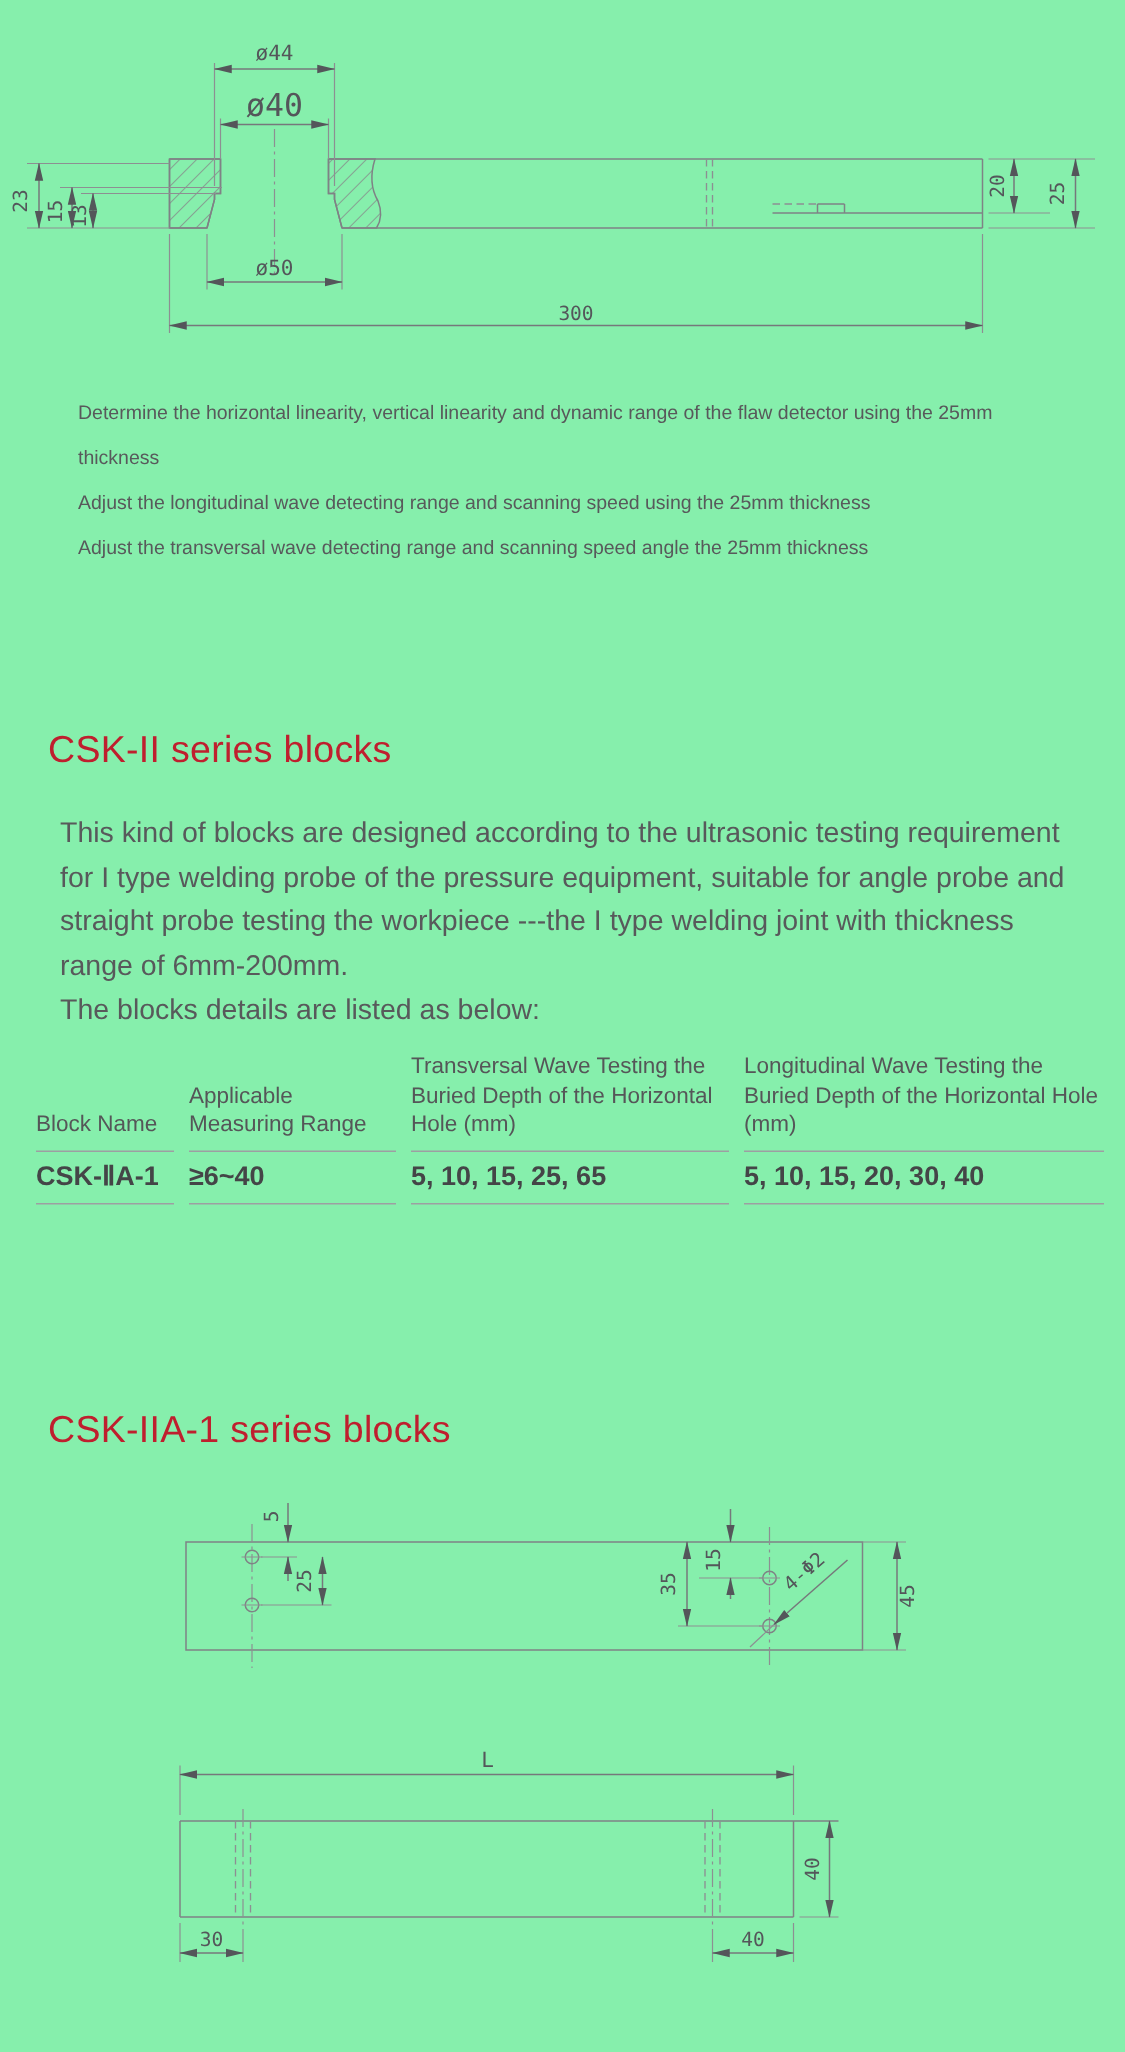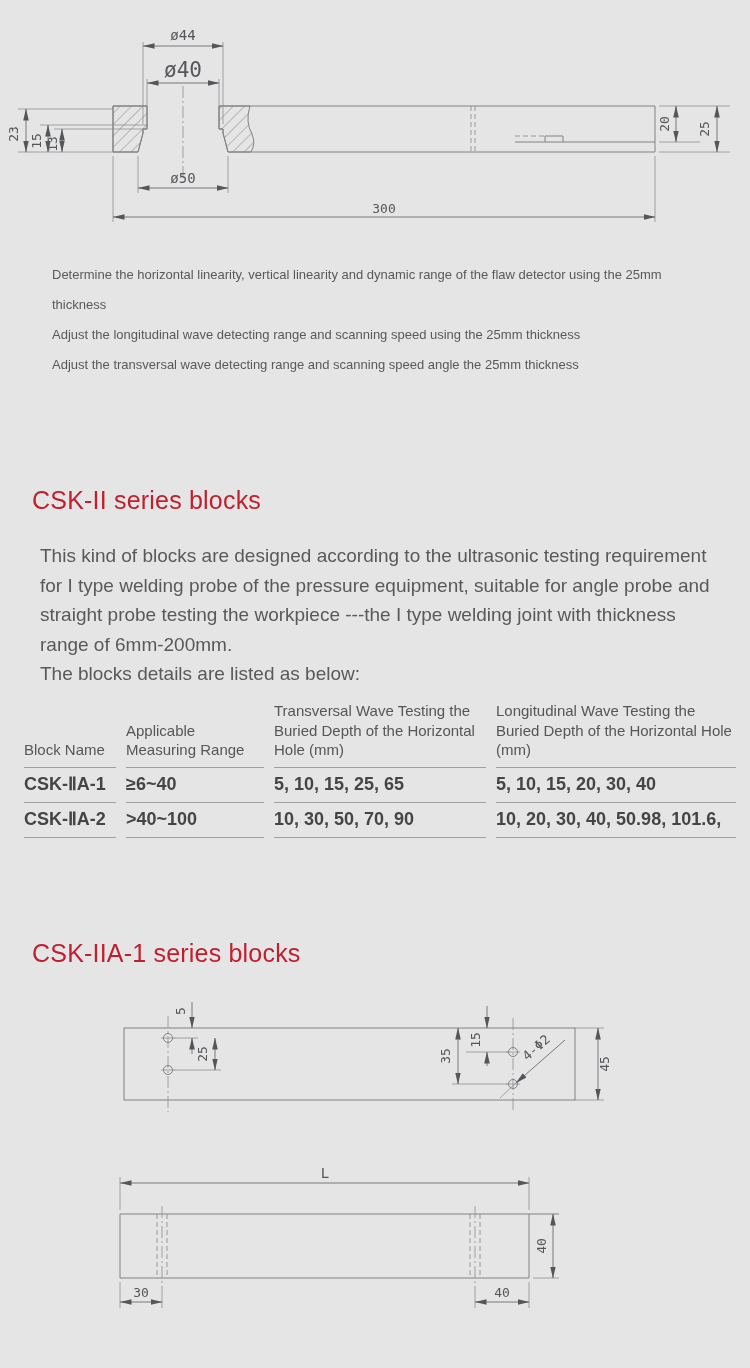--- a/index.html
+++ b/index.html
@@ -1,17 +1,17 @@
 <!DOCTYPE html>
 <html><head>
 <meta charset="utf-8">
 <style>
   html,body { margin:0; padding:0; background:#ffffff; }
   body { width:750px; height:1368px; font-family:"Liberation Sans", sans-serif; }
-  .page { position:relative; width:750px; height:1368px; overflow:hidden; background:#e5e5e5; }
+  .page { position:relative; width:750px; height:1368px; overflow:hidden; background:#86efac; }
 
   .abs { position:absolute; }
 
   
   .intro { top:260px; left:52px; width:662px; font-size:13px; line-height:30px; color:#58595b; }
   .intro p { margin:0; }
   .section-heading { left:32px; margin:0; font-size:25px; font-weight:400; color:#bf1f2e; letter-spacing:0.2px; }
   #heading-csk2 { top:486px; }
   #heading-csk2a1 { top:939px; }
   .desc { top:541px; left:40px; width:672px; font-size:19px; line-height:29.5px; color:#58595b; }
@@ -118,26 +118,20 @@
         <th class="c4">Longitudinal Wave Testing the Buried Depth of the Horizontal Hole (mm)</th>
       </tr>
     </thead>
     <tbody>
       <tr>
         <td>CSK-ⅡA-1</td>
         <td>≥6~40</td>
         <td>5, 10, 15, 25, 65</td>
         <td>5, 10, 15, 20, 30, 40</td>
       </tr>
-      <tr>
-        <td>CSK-ⅡA-2</td>
-        <td>&gt;40~100</td>
-        <td>10, 30, 50, 70, 90</td>
-        <td>10, 20, 30, 40, 50.98, 101.6,</td>
-      </tr>
     </tbody>
   </table>
 
   <h2 id="heading-csk2a1" class="abs section-heading">CSK-IIA-1 series blocks</h2>
 
   <svg class="abs" style="top:998px; left:0" width="750" height="125" viewBox="0 0 750 125">
     <g>
       <rect class="ln" x="124" y="30" width="451" height="72"></rect>
       <path class="cl" d="M168,18 V114 M513,20 V114"></path>
       <circle class="ln" cx="168" cy="40" r="4.5"></circle>

